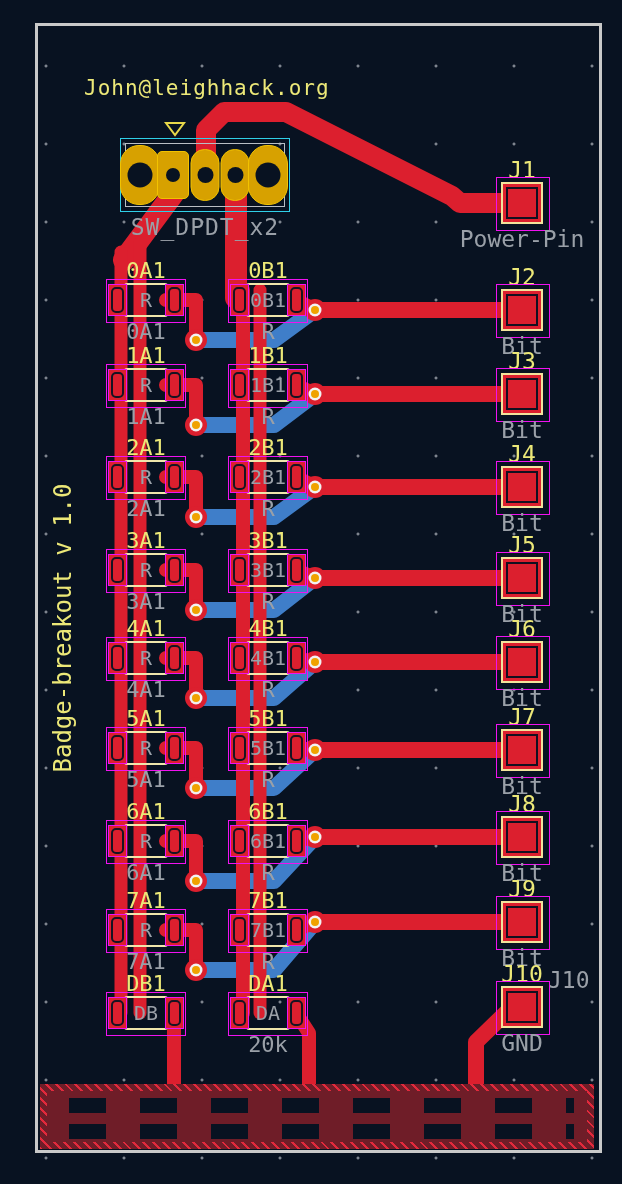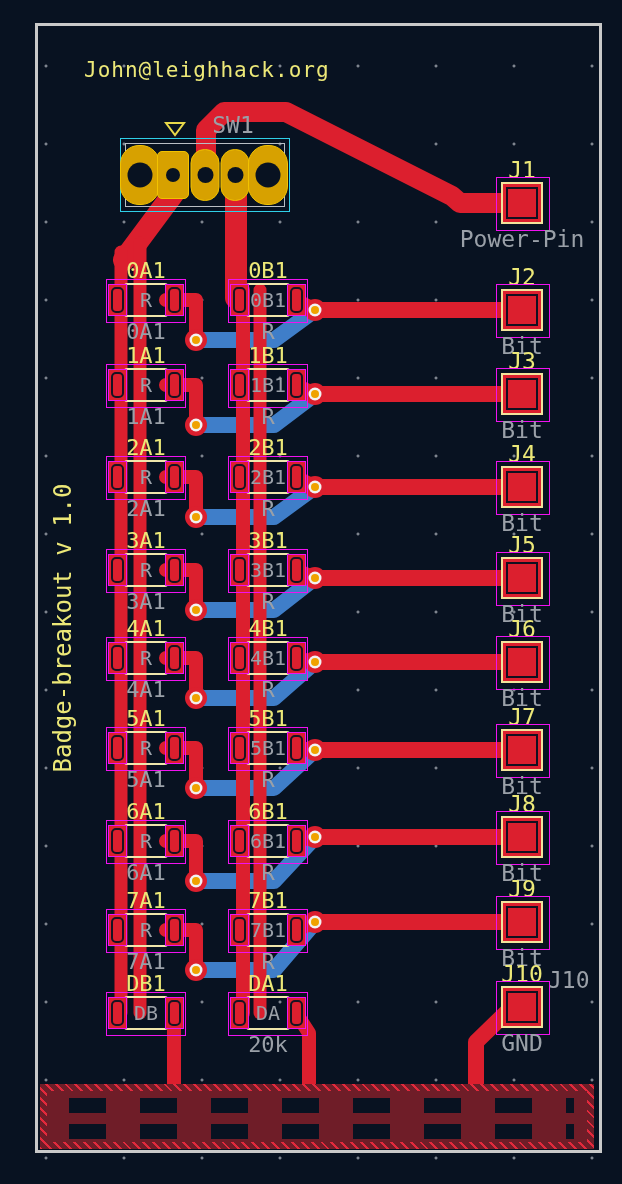--- a/index.html
+++ b/index.html
@@ -10,21 +10,21 @@
      background-image:radial-gradient(circle at 2px 2px, #7e858f 1.2px, transparent 1.8px);
      background-size:78px 78px;background-position:44px 64px;}
   #board-outline{position:absolute;left:35px;top:23px;width:561px;height:1124px;
      border:3px solid var(--board_outline_grey,#c9c9c9);}
   svg.traces{position:absolute;left:0;top:0;}
   .tr{fill:none;stroke-linecap:round;stroke-linejoin:round;}
 
   .txt-y{color:var(--silkscreen_yellow,#ece878);}
   .txt-g{color:var(--fab_grey,#9aa0a8);}
 
-  #author{position:absolute;left:84px;top:58px;font-size:21px;letter-spacing:1px;}
+  #author{position:absolute;left:84px;top:76px;font-size:21px;letter-spacing:1px;}
   #vtitle{position:absolute;left:63px;top:628px;width:340px;text-align:center;
      font-size:24px;transform:translate(-50%,-50%) rotate(-90deg);white-space:nowrap;}
 
   
   #switch{position:absolute;left:120px;top:138px;width:170px;height:74px;}
   .sw-fab{position:absolute;inset:0;border:1px solid var(--fab_cyan,#2fd0e8);}
   .sw-outline{position:absolute;inset:5px;border:1px solid #b9bec4;}
   .sw-ref{position:absolute;left:33px;top:-26px;width:160px;text-align:center;font-size:23px;}
   .sw-value{position:absolute;left:-35px;top:76px;width:240px;text-align:center;font-size:23px;letter-spacing:1px;}
   .sw-pad{position:absolute;background:var(--pad_gold,#d7a100);border:1px solid #f2c200;
@@ -205,21 +205,21 @@
       </g>
     </svg>
 
   <div id="author" class="txt-y">John@leighhack.org</div>
 
   <div id="vtitle" class="txt-y">Badge-breakout v 1.0</div>
 
   <div id="switch">
     <div class="sw-fab"></div>
     <div class="sw-outline"></div>
-    <div class="sw-ref txt-g">SW1</div>
+    <div class="sw-value txt-g">SW_DPDT_x2</div>
     <svg class="sw-tri" width="22" height="16">
       <path d="M2,2 L20,2 L11,14 Z" fill="none" stroke="#e8d84a" stroke-width="2"></path>
     </svg>
     <div class="sw-pad swp-big" style="left:20px;top:37px"></div>
     <div class="sw-pad swp-rect" style="left:53px;top:37px"></div>
     <div class="sw-pad swp-oval" style="left:85px;top:37px"></div>
     <div class="sw-pad swp-oval" style="left:115px;top:37px"></div>
     <div class="sw-pad swp-big" style="left:148px;top:37px"></div>
   </div>
 

